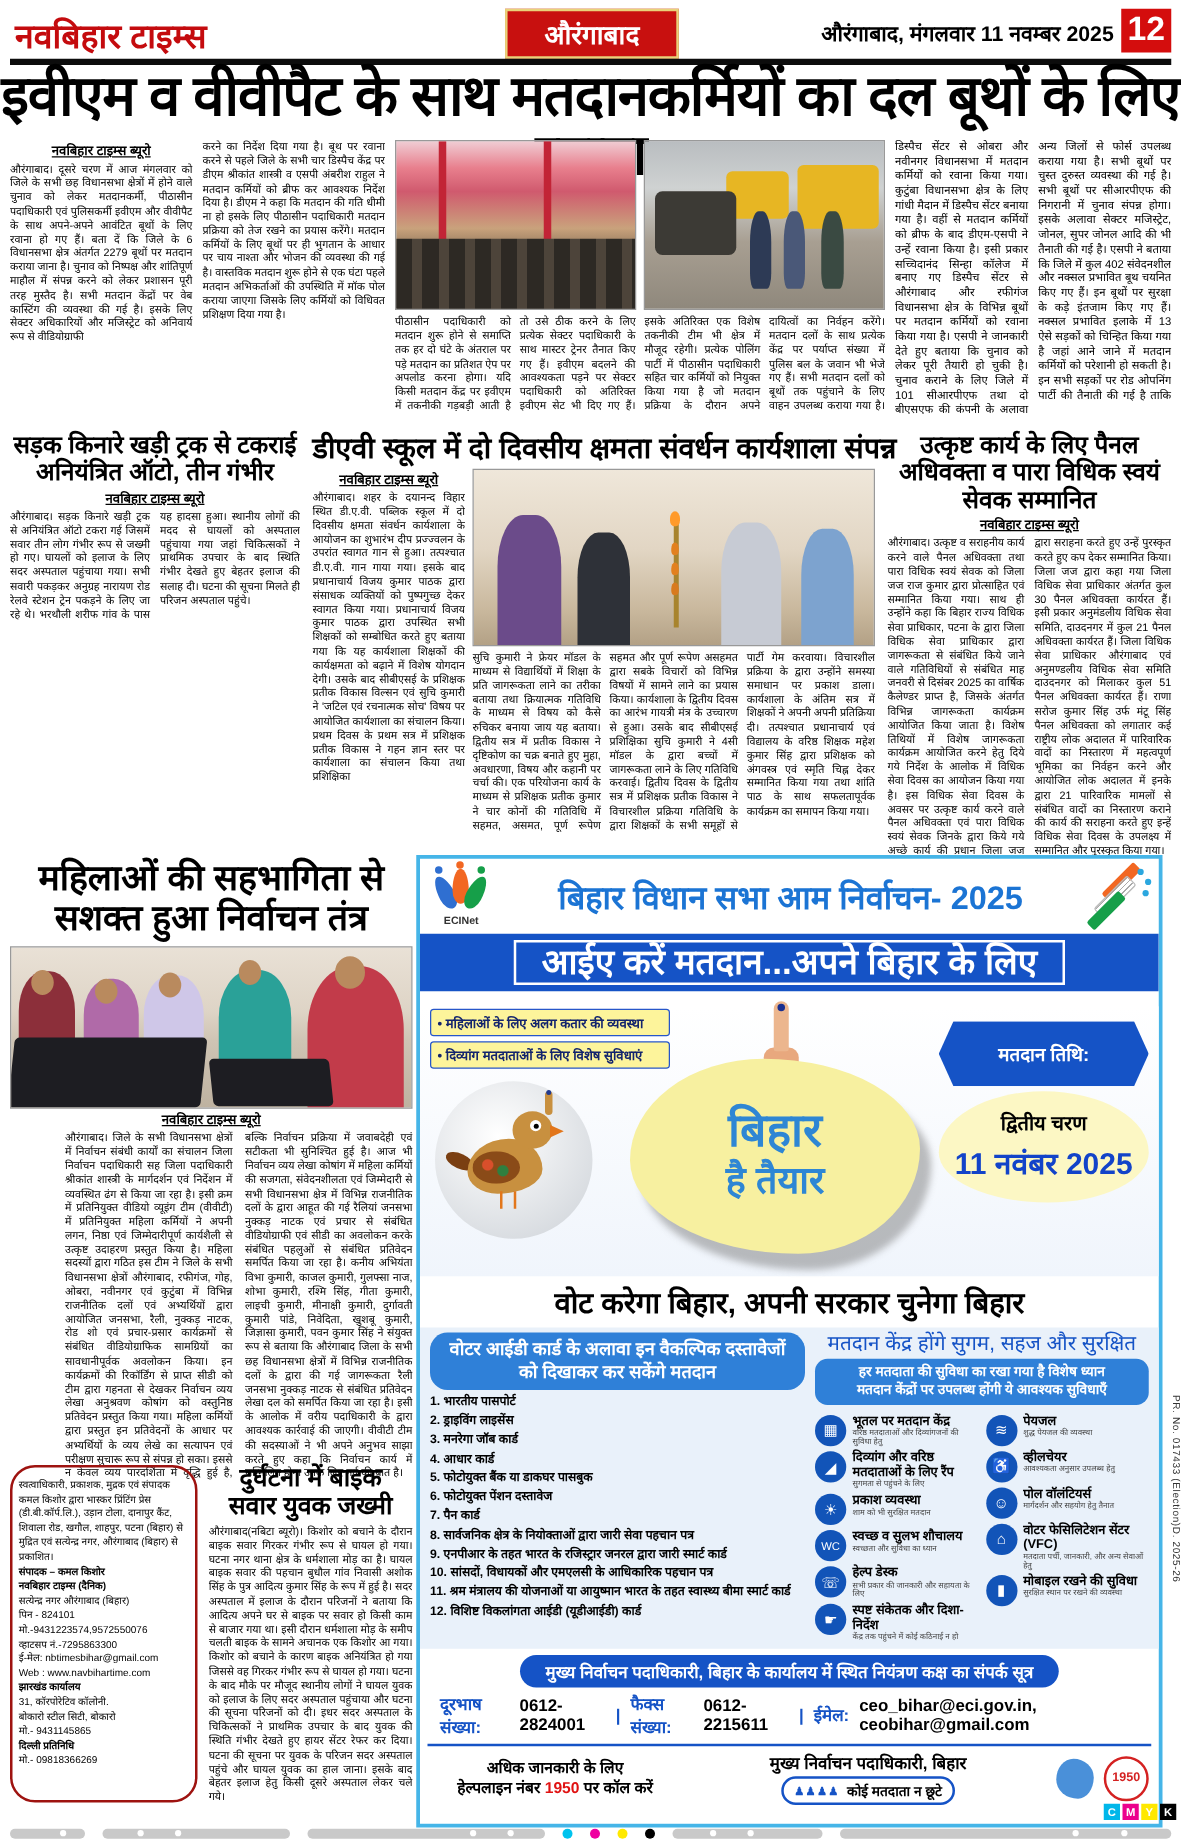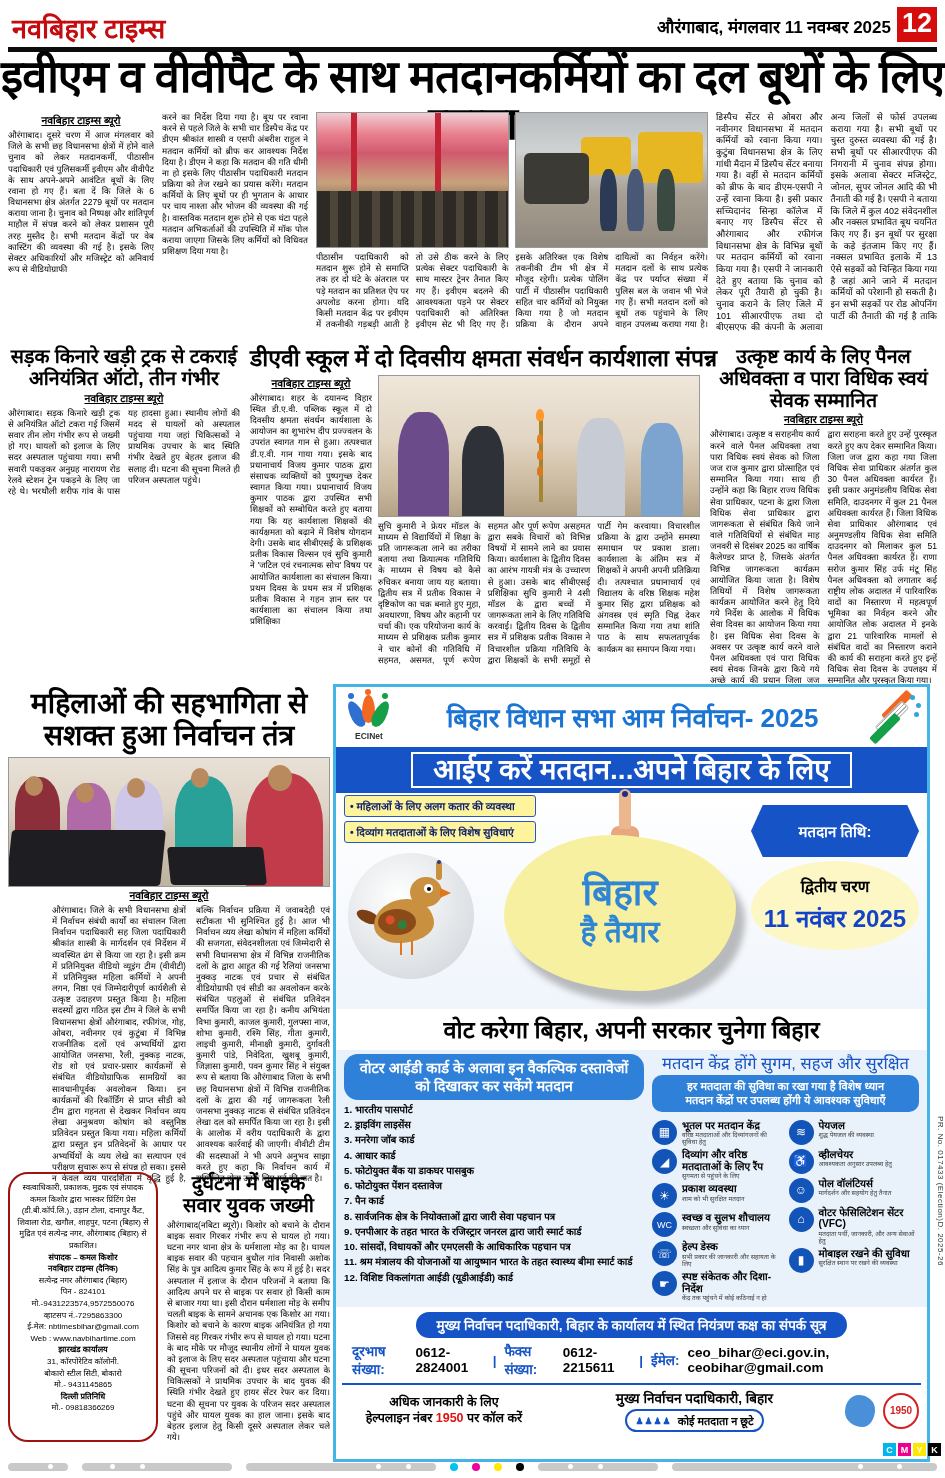--- a/index.html
+++ b/index.html
@@ -59,34 +59,34 @@
   #award-art{flex:1;}
   #award-art .hl{font-size:19.5px;}
   #award-art .btxt{column-count:2;column-gap:8px;height:272px;}
   
   #women-art{position:absolute;top:688px;left:8px;width:322px;}
   #women-art .hl{font-size:28.5px;}
   #women-photo{height:128px;margin-top:5px;}
   #women-art .btxt{column-count:2;column-gap:10px;height:282px;margin-left:44px;}
   
   #bottom-left{position:absolute;top:1172px;left:8px;width:322px;display:flex;gap:9px;}
-  #imprint-box{width:136px;flex:none;border:2px solid #9e1310;border-radius:20px;padding:8px 5px;text-align:center;}
+  #imprint-box{width:136px;flex:none;border:2px solid #9e1310;border-radius:20px;padding:8px 5px;}
   #imprint-box div{font-size:8px;line-height:1.45;}
   #imprint-box .ib-b{font-weight:bold;}
   #bike-art{flex:1;}
   #bike-art .hl{font-size:20px;}
   #bike-art .btxt{height:222px;margin-top:3px;}
   
   #ad{position:absolute;top:684px;left:333px;width:597px;height:778px;border:3px solid #45b5e8;background:#fff;box-sizing:border-box;overflow:hidden;}
   #ad-head{display:flex;align-items:center;height:56px;padding:2px 6px;}
   #ad-title{flex:1;text-align:center;color:#1b74d4;font-size:26px;font-weight:bold;}
   #ad-banner{height:46px;background:#1553c6;display:flex;align-items:center;justify-content:center;}
   #ad-banner-inner{border:2px solid #fff;padding:1px 20px;color:#fff;font-size:28px;font-weight:bold;line-height:1.1;}
   #ad-sub{text-align:center;font-size:22px;font-weight:bold;padding:3px 0 2px;}
-  #ad-mid{position:relative;height:216px;background:linear-gradient(180deg,#ffffff,#f0f5fc);}
+  #ad-mid{position:relative;height:216px;background:linear-gradient(180deg,#ffffff,#f0f5fc);margin-top:12px;}
   .ad-bullet{position:absolute;left:8px;width:180px;background:#fdf49b;border:1px solid #2756c9;color:#13246d;font-size:10.5px;font-weight:bold;padding:3px 5px;border-radius:3px;}
   #mascot{position:absolute;left:12px;top:60px;width:126px;height:126px;border-radius:50%;background:radial-gradient(circle at 40% 35%,#ffffff,#ccd1d7);}
   #map-blob{position:absolute;left:168px;top:42px;width:232px;height:156px;background:#f7f0a0;border-radius:46% 54% 42% 58%/52% 46% 54% 48%;box-shadow:9px 13px 6px rgba(110,110,110,.45);display:flex;flex-direction:column;align-items:center;justify-content:center;}
   #map-t1{color:#2e86d4;font-size:37px;font-weight:bold;line-height:.95;}
   #map-t2{color:#2e86d4;font-size:30px;font-weight:bold;}
   #hand{position:absolute;left:272px;top:-4px;width:34px;height:62px;}
   #hand .fingr{width:12px;height:40px;background:#ecb68e;border-radius:6px 6px 2px 2px;margin:0 auto;position:relative;}
   #hand .fingr::before{content:"";position:absolute;top:2px;left:3px;width:6px;height:6px;border-radius:50%;background:#1a2f8f;}
   #hand .fist{width:28px;height:20px;background:#e8a87e;border-radius:8px;margin:-3px auto 0;}
   #date-block{position:absolute;right:8px;top:12px;width:168px;text-align:center;}
@@ -157,20 +157,21 @@
   .regdot{position:absolute;top:1.5px;width:5px;height:5px;border-radius:50%;background:#fff;}
   .cdot{width:8px;height:8px;border-radius:50%;flex:none;}
   #cmyk{position:absolute;right:4px;top:1443px;display:flex;gap:2px;}
   .cmyk-sq{width:13px;height:13px;color:#fff;font-size:9px;font-weight:bold;display:flex;align-items:center;justify-content:center;}
 </style>
 </head>
 <body>
 
 <div id="masthead-row">
   <div id="masthead">नवबिहार टाइम्स</div>
+  <div id="edition-box">औरंगाबाद</div>
   <div id="dateline">औरंगाबाद, मंगलवार 11 नवम्बर 2025</div>
   <div id="page-number">12</div>
 </div>
 <div id="head-rule"></div>
 
 <div id="main-headline">इवीएम व वीवीपैट के साथ मतदानकर्मियों का दल बूथों के लिए रवाना</div>
 
 <div id="lead">
   <div class="lead-col">
     <div class="byline">नवबिहार टाइम्स ब्यूरो</div>

